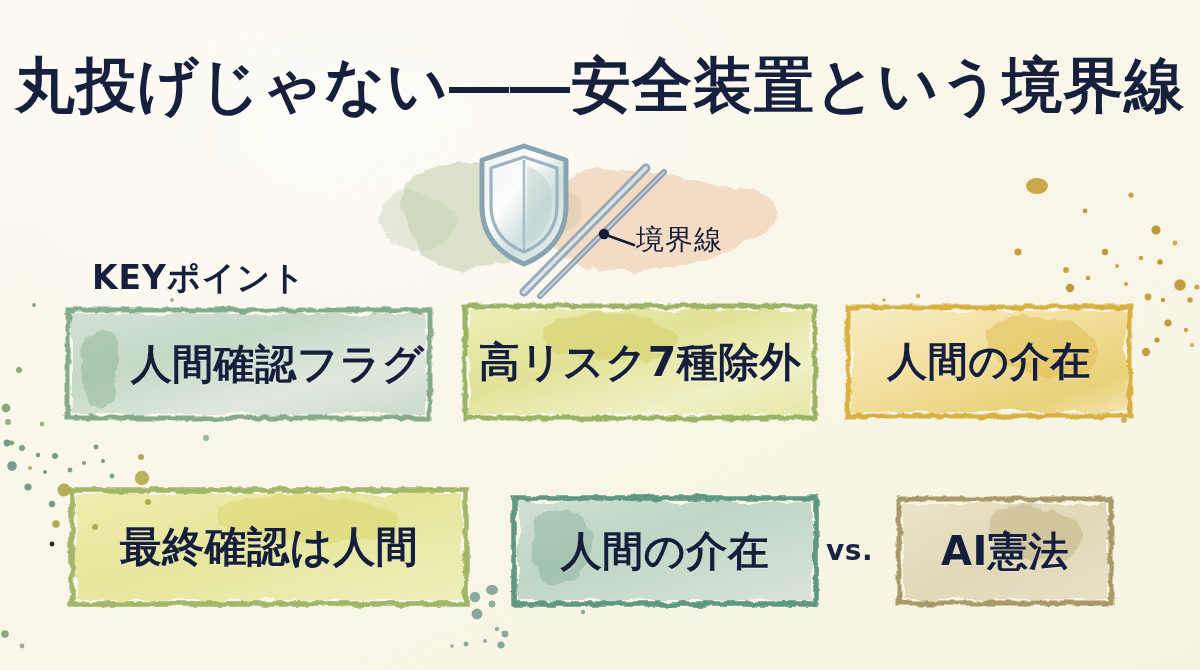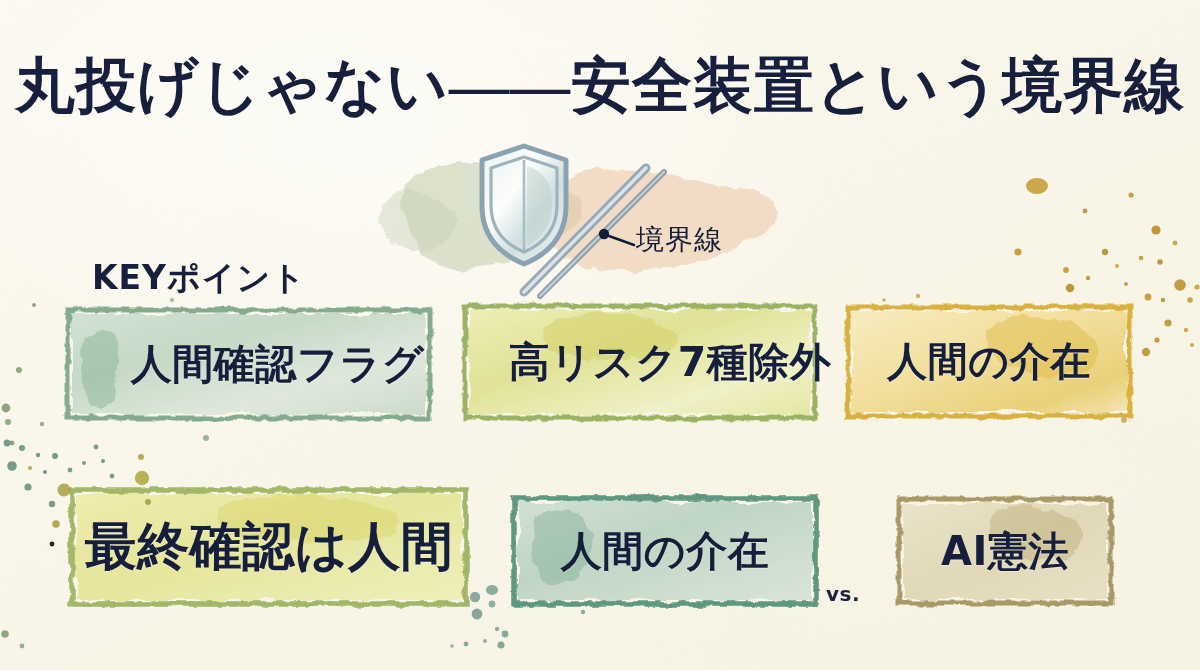--- a/index.html
+++ b/index.html
@@ -38,21 +38,21 @@
 
   #art { position: absolute; inset: 0; pointer-events: none; }
 
   
   .title {
     position: absolute;
     top: 46px;
     left: 0;
     width: 1200px;
     text-align: center;
-    font-family: Liberation Serif, serif;
+    font-family: Liberation Sans, sans-serif;
     font-size: 60px;
     font-weight: 700;
     letter-spacing: 1px;
     color: #161f3c;
     white-space: nowrap;
     text-shadow: 0 1px 0 rgba(255,255,255,.6);
   }
 
   
   .keypoint {
@@ -90,42 +90,41 @@
     font-size: 41px;
     font-weight: 700;
     color: #151e3b;
     letter-spacing: .5px;
     white-space: nowrap;
     text-shadow: 0 1px 1px rgba(255,255,255,.45);
   }
 
   
   #chip-r1c1 { left: 66px;  top: 308px; width: 423px; height: 112px; }
-  #chip-r1c2 { left: 463px; top: 304px; width: 354px; height: 116px; margin-left: 30px; }
+  #chip-r1c2 { left: 463px; top: 304px; width: 354px; height: 116px; }
   #chip-r1c3 { left: 846px; top: 305px; width: 286px; height: 113px; }
 
   #chip-r2c1 { left: 70px;  top: 488px; width: 398px; height: 118px; }
   #chip-r2c2 { left: 512px; top: 496px; width: 306px; height: 110px; }
   #chip-r2c3 { left: 898px; top: 498px; width: 214px; height: 106px; }
 
   #chip-r1c3 .chip-text,
   #chip-r2c3 .chip-text { font-size: 40px; }
-  #chip-r2c1 .chip-text { font-size: 52px; }
+  #chip-r2c1 .chip-text { font-size: 42px; }
 
   
   .vs {
     position: absolute;
     left: 826px;
     top: 534px;
     font-family: "DejaVu Sans", sans-serif;
-    font-size: 20px;
+    font-size: 28px;
     font-weight: 700;
     color: #1a2340;
     letter-spacing: .5px;
-    margin-top: 48px;
   }
 </style>
 </head>
 <body>
 
 <div id="canvas"></div>
 
 <svg id="grain" width="1200" height="670" viewBox="0 0 1200 670" xmlns="http://www.w3.org/2000/svg" aria-hidden="true">
   <defs>
     <filter id="paperNoise">

